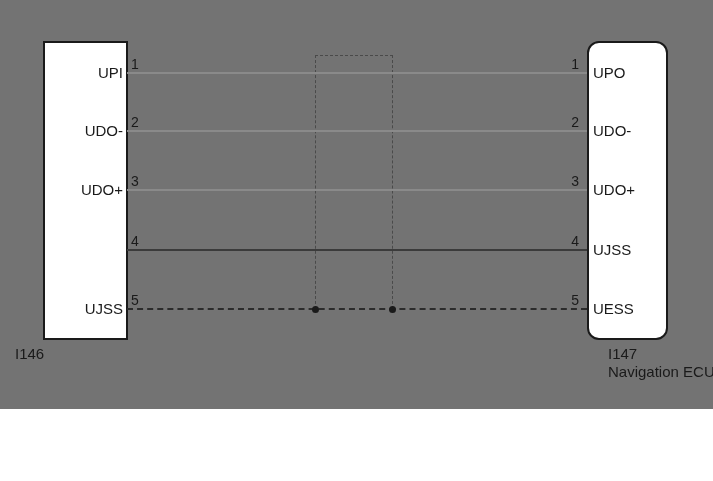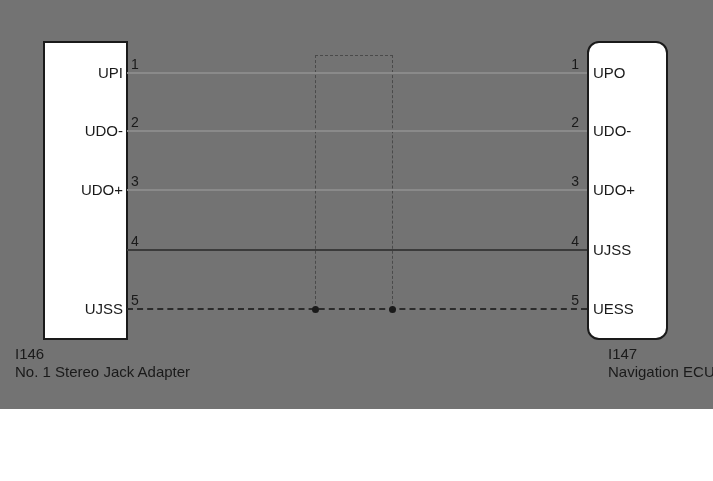--- a/index.html
+++ b/index.html
@@ -138,21 +138,20 @@
   <div class="wire dashed" style="top:308px;"></div>
   <div class="pin-num r" style="top:293px;">5</div>
   <div class="pin-label right" style="top:300px;">UESS</div>
 
   <div class="shield-dot" style="left:312px; top:306px;"></div>
   <div class="shield-dot" style="left:389px; top:306px;"></div>
 
 
   <div class="caption left-cap">
     <div>I146</div>
-    <div>No. 1 Stereo Jack Adapter</div>
   </div>
 
   <div class="caption right-cap">
     <div>I147</div>
     <div>Navigation ECU</div>
   </div>
 
   <div class="page-letter">H</div>
 
 </div>

